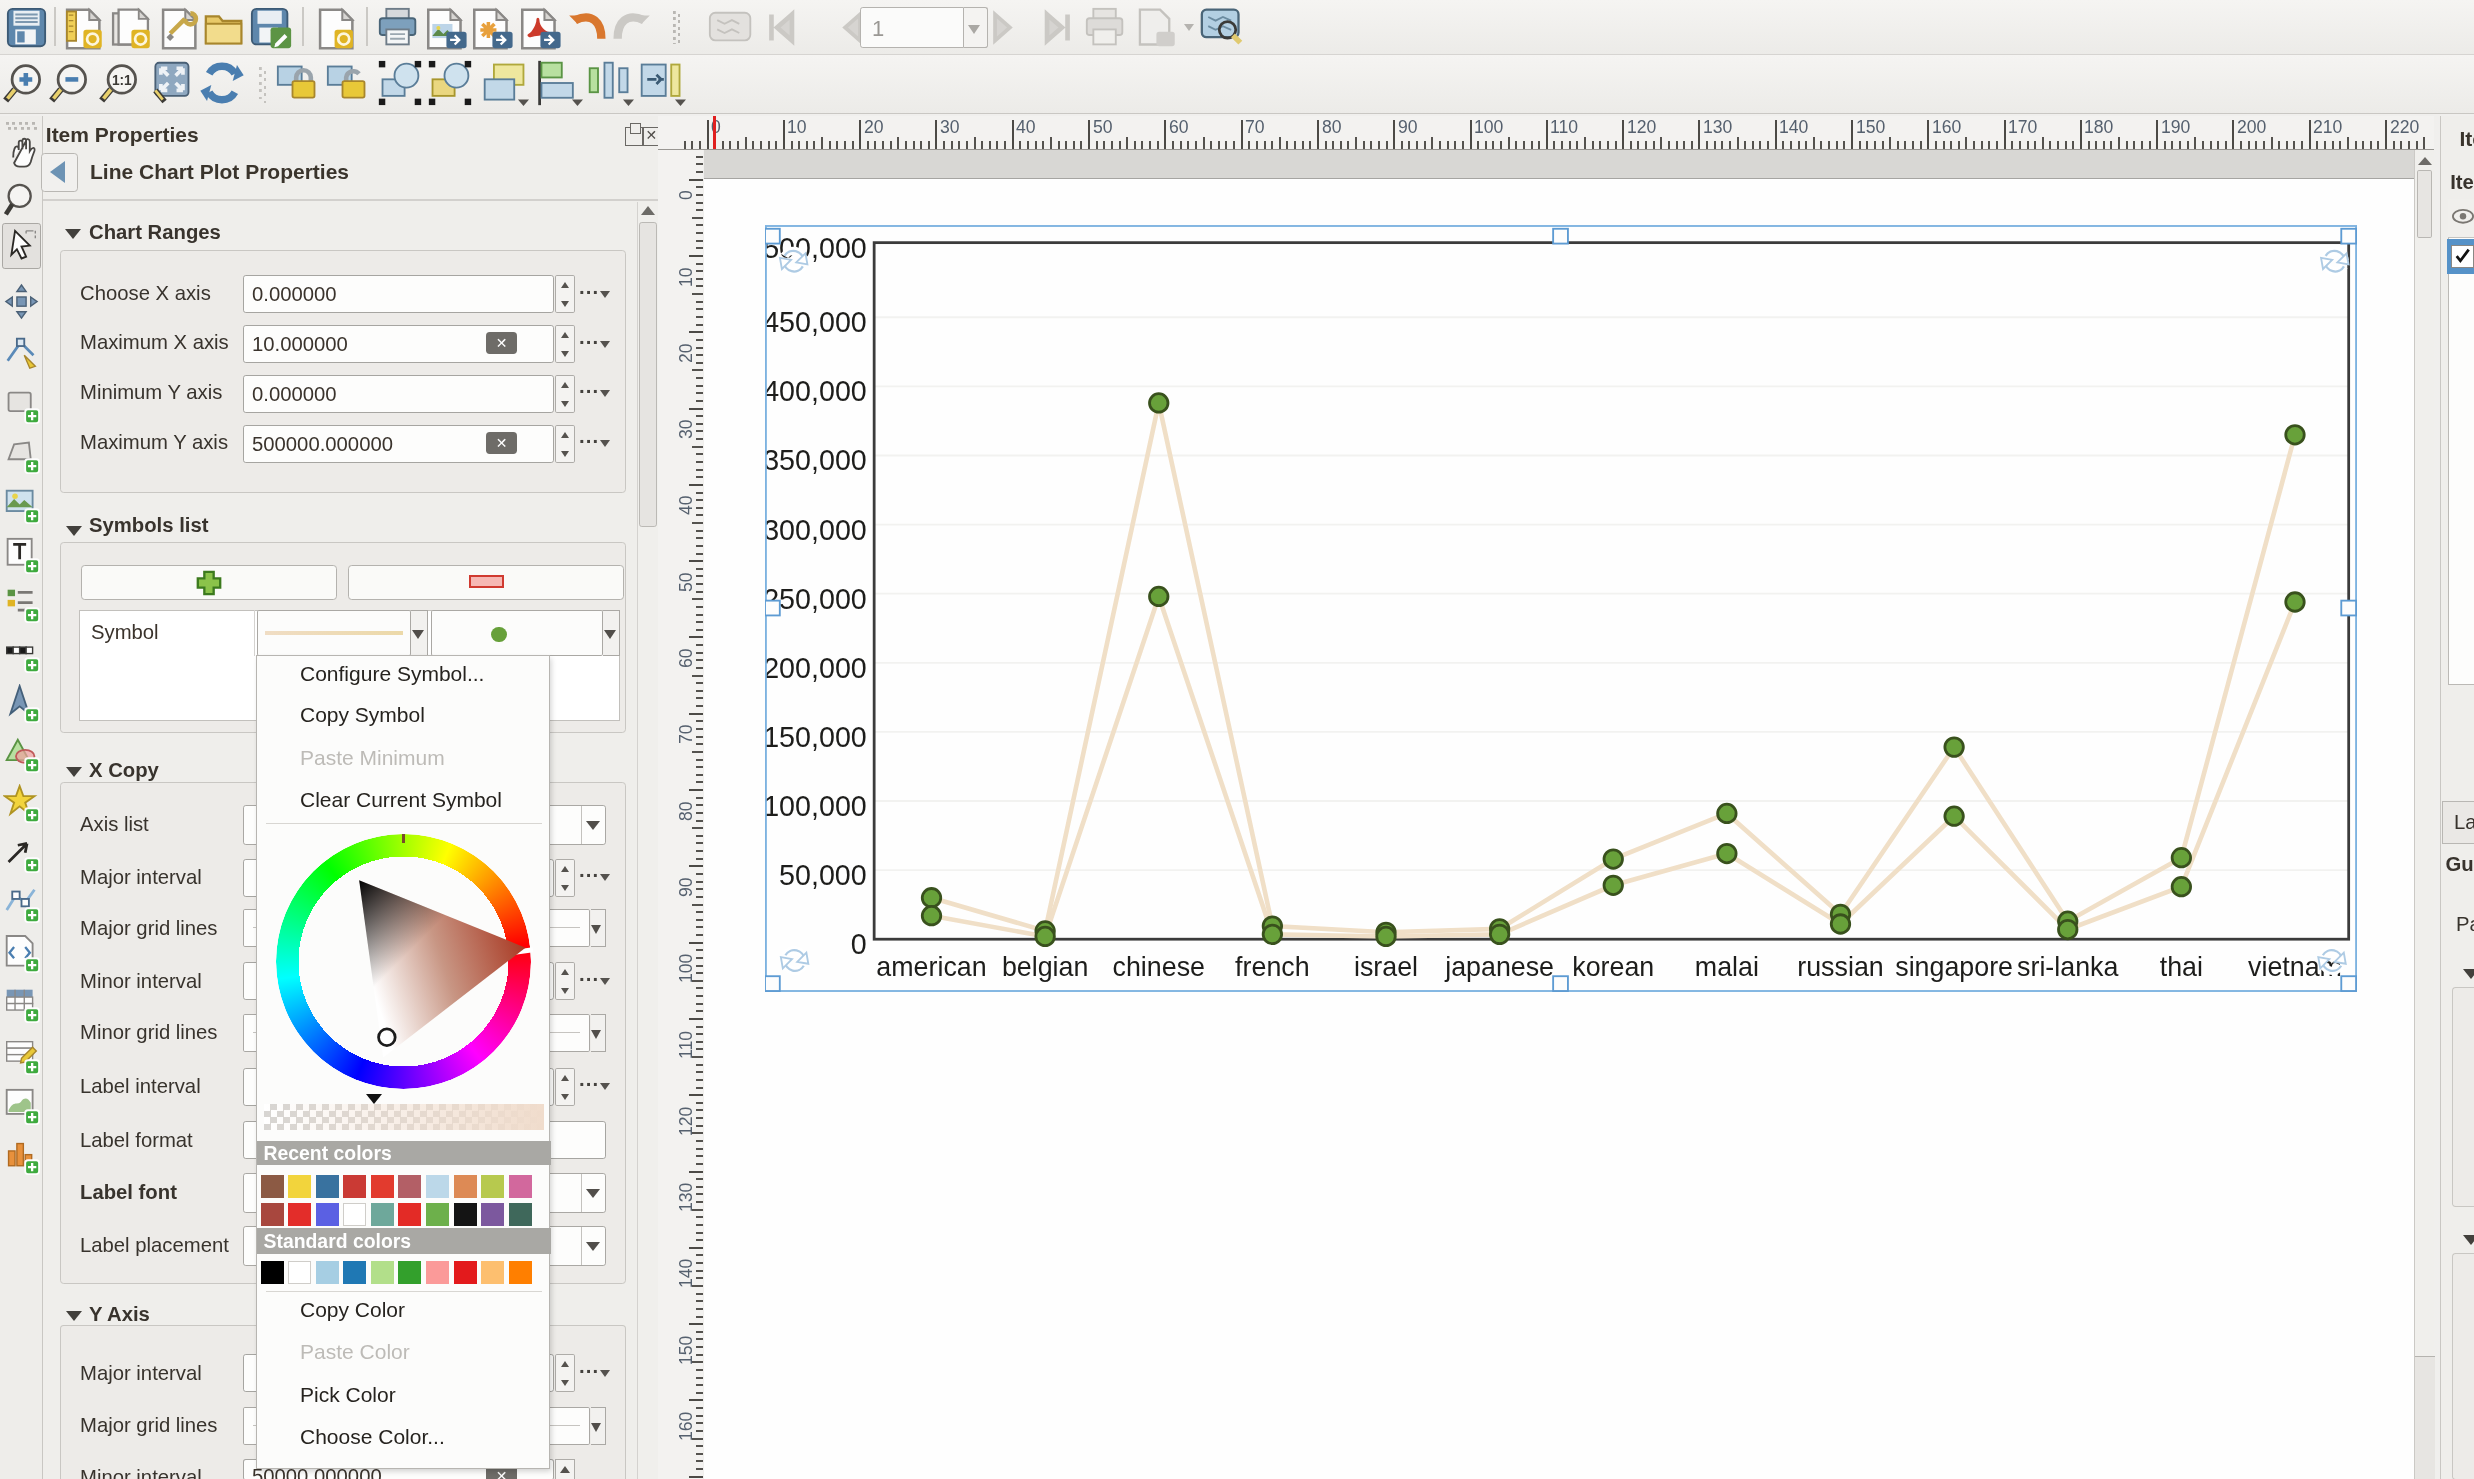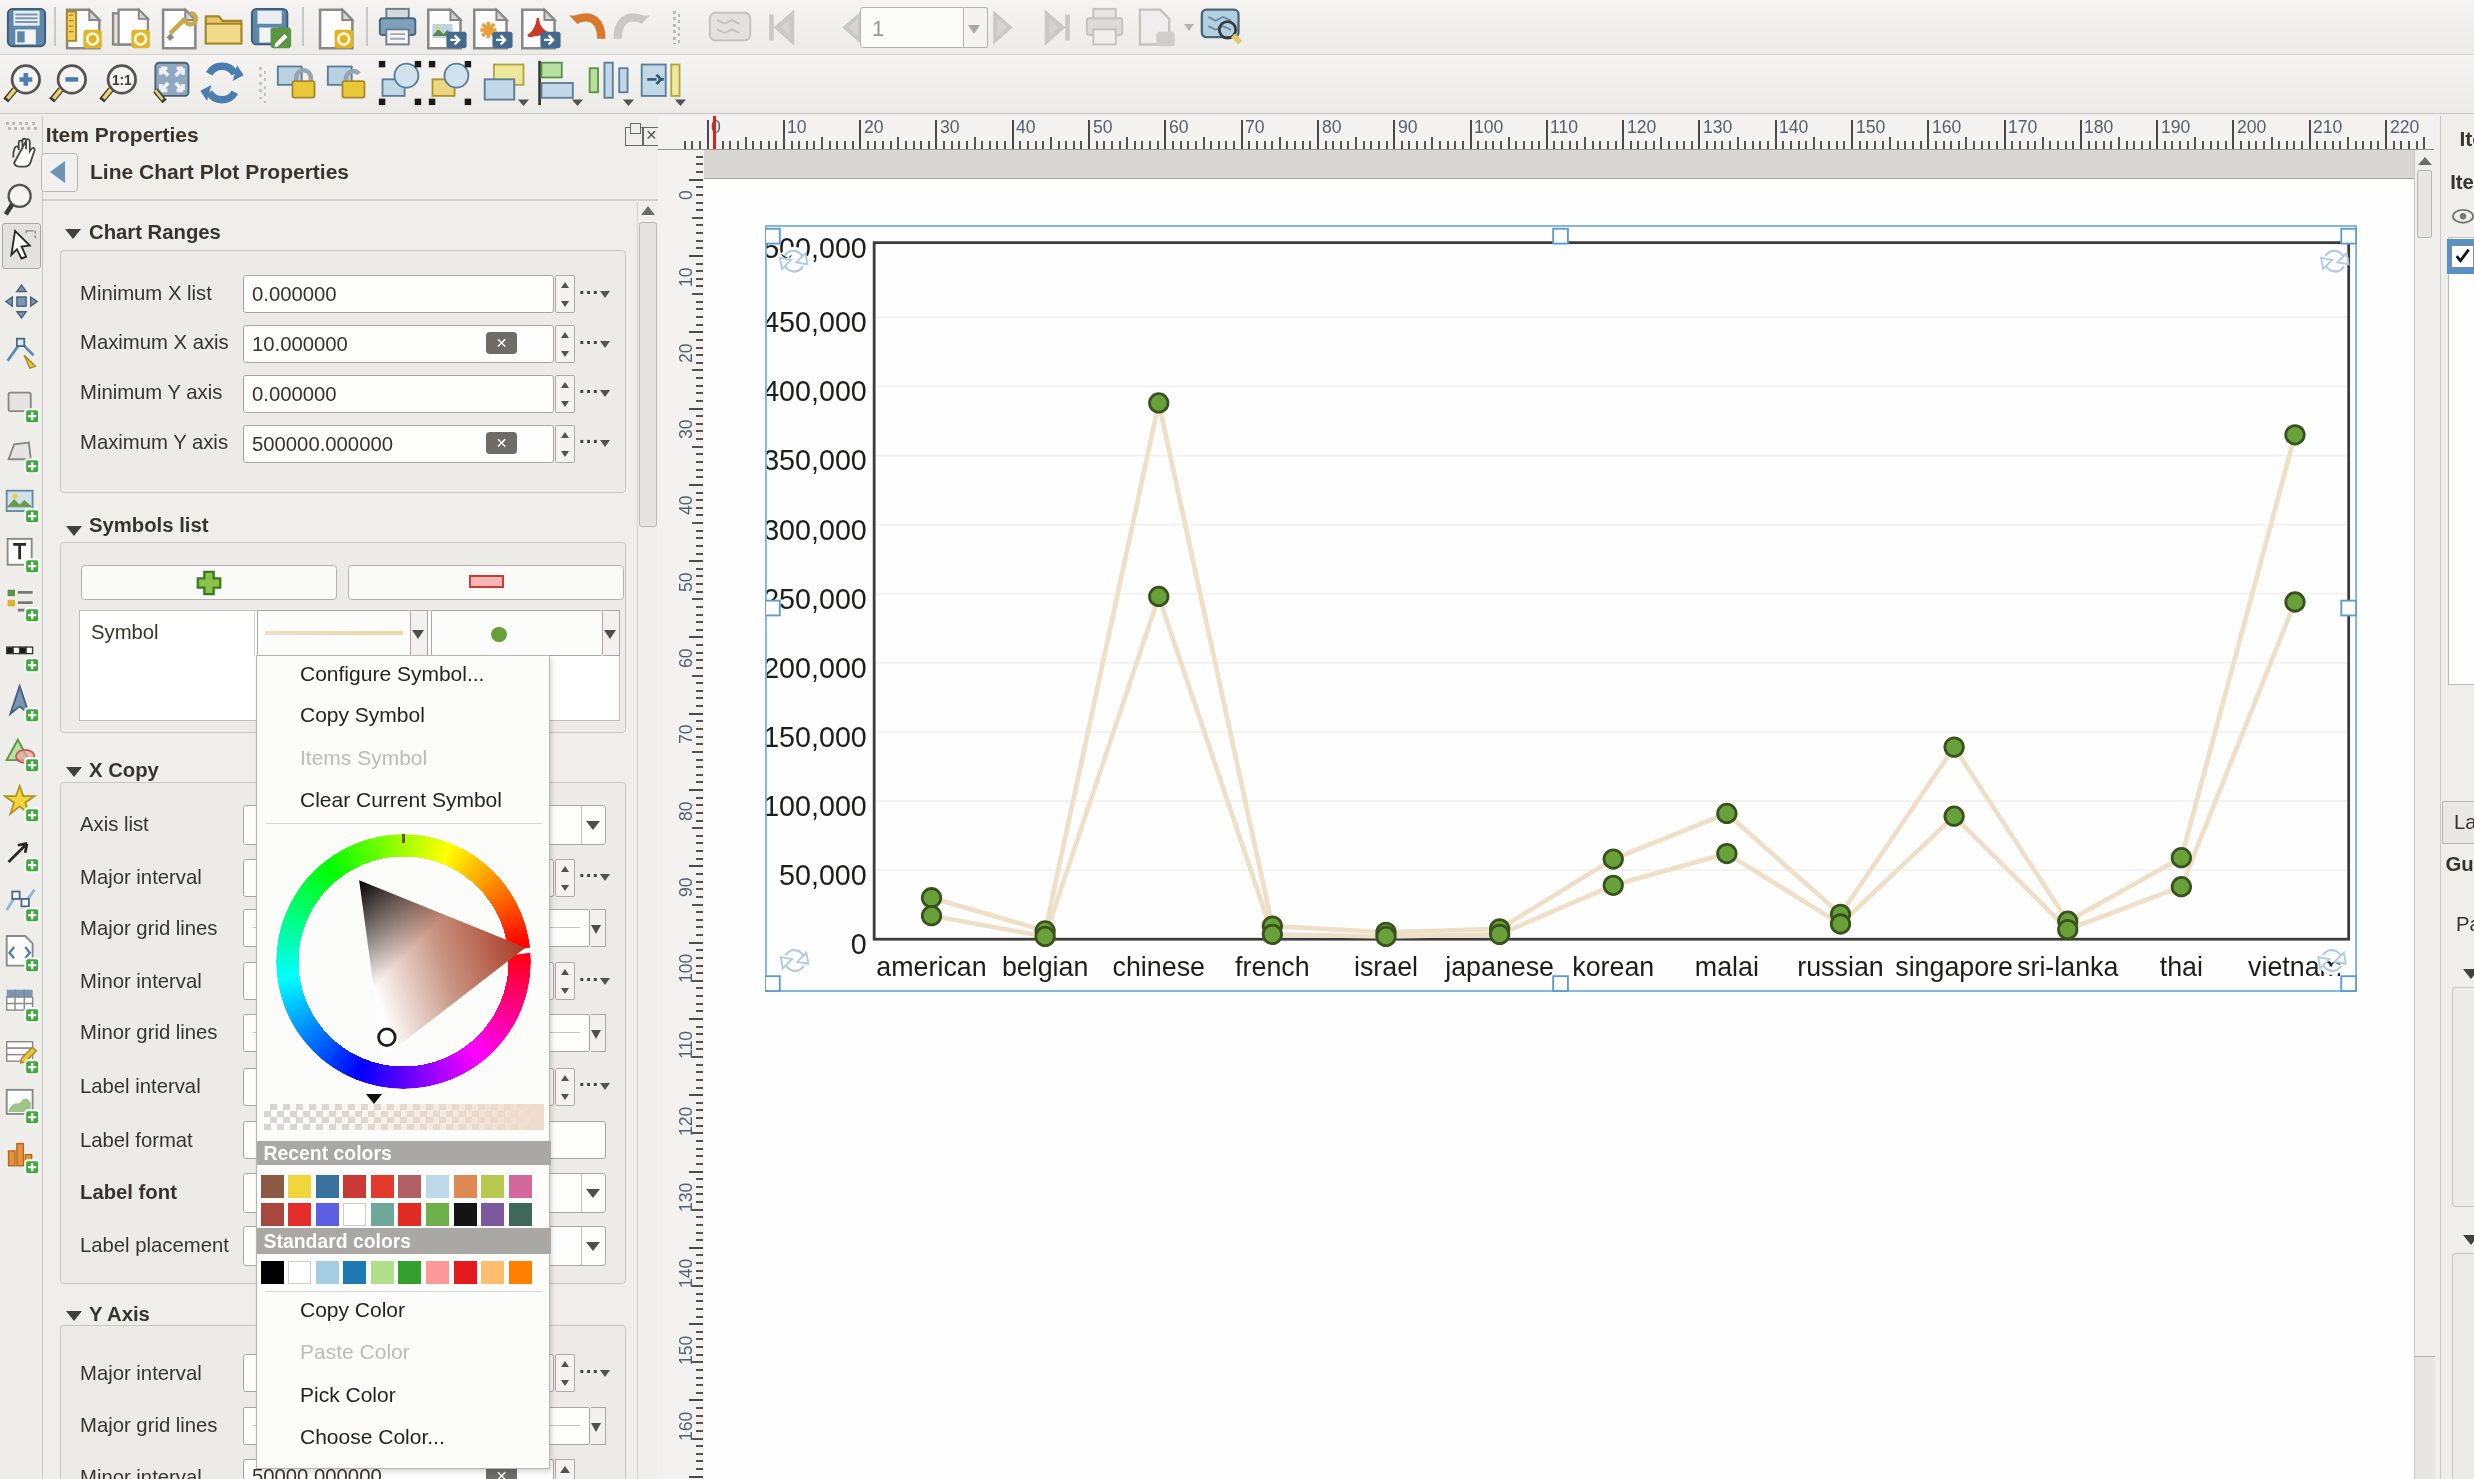--- a/index.html
+++ b/index.html
@@ -470,21 +470,21 @@
   <div class="abs" style="left:-1.8px;top:37px;width:37px;height:39px;background:#f1f0ee;border:1.8px solid #b9b7b3;border-radius:3.7px;">
     <div class="abs" style="left:7.4px;top:6.5px;width:0;height:0;border-top:11px solid transparent;border-bottom:11px solid transparent;border-right:15.7px solid #6d93b4;"></div>
   </div>
   <div class="abs" style="left:47px;top:44px;font-size:21px;font-weight:bold;color:#3a342c;">Line Chart Plot Properties</div>
   <div class="abs" style="left:0;top:83px;width:616px;height:1.8px;background:#d2d0cd;"></div>
   <div id="panelbody">
 
     <div class="tri-d" style="left:22px;top:113px;"></div>
     <div class="sect" style="left:46px;top:105px;">Chart Ranges</div>
     <div class="gbox" style="left:16.6px;top:134px;width:566px;height:243px;"></div>
-    <div class="lbl" style="left:37px;top:166px;">Minimum X list</div>
+    <div class="lbl" style="left:37px;top:166px;">Choose X axis</div>
     <div class="field" style="left:200px;top:159px;width:311px;height:38px;"></div>
     <div class="ftext" style="left:209px;top:167px;">0.000000</div>
     <div class="spin" style="left:512px;top:159px;height:38px;"></div>
     <div class="dd3" style="left:536px;top:165px;">···</div>
 
     <div class="lbl" style="left:37px;top:215px;">Maximum X axis</div>
     <div class="field" style="left:200px;top:209px;width:311px;height:38px;"></div>
     <div class="ftext" style="left:209px;top:217px;">10.000000</div>
     <div class="clear" style="left:443px;top:216px;"></div>
     <div class="spin" style="left:512px;top:209px;height:38px;"></div>
@@ -603,21 +603,21 @@
 
   <div class="abs" style="left:594px;top:86px;width:22px;height:1278px;background:#f0efec;border-left:0.9px solid #d4d2cf;">
     <div class="abs" style="left:2.8px;top:3.7px;width:0;height:0;border-left:7.4px solid transparent;border-right:7.4px solid transparent;border-bottom:9.2px solid #6d6b67;"></div>
     <div class="abs" style="left:0.9px;top:20.3px;width:18.5px;height:305px;background:#e6e4e1;border:0.9px solid #bbb9b5;border-radius:2.8px;"></div>
   </div>
 </div>
 
 <div class="abs" id="popup" style="left:256px;top:655px;width:294px;height:814px;background:#fcfcfb;border:0.9px solid #b7b5b1;box-shadow:1.8px 2.8px 5.5px rgba(0,0,0,0.18);z-index:40;">
   <div class="abs" style="left:43px;top:5.5px;font-size:21px;color:#26231f;">Configure Symbol...</div>
   <div class="abs" style="left:43px;top:47px;font-size:21px;color:#26231f;">Copy Symbol</div>
-  <div class="abs" style="left:43px;top:90px;font-size:21px;color:#bdbbb7;">Items Symbol</div>
+  <div class="abs" style="left:43px;top:90px;font-size:21px;color:#bdbbb7;">Paste Minimum</div>
   <div class="abs" style="left:43px;top:132px;font-size:21px;color:#26231f;">Clear Current Symbol</div>
   <div class="abs" style="left:9.2px;top:167px;width:276px;height:0.9px;background:#d8d6d2;"></div>
 
   <div class="abs" style="left:19.4px;top:178px;width:255px;height:255px;border-radius:50%;background:conic-gradient(from 82deg, #ff0000, #ff00ff 16.6%, #0000ff 33.3%, #00ffff 50%, #00ff00 66.6%, #ffff00 83.3%, #ff0000);-webkit-mask:radial-gradient(circle closest-side, transparent 0 105px, #000 105px 127px, transparent 128px);"></div>
   <div class="abs" style="left:250px;top:293px;width:26px;height:4.6px;background:#fff;transform:rotate(-8deg);"></div>
   <div class="abs" style="left:145px;top:178px;width:2.8px;height:9.2px;background:#7a4a2a;"></div>
   <svg class="abs" style="left:19.4px;top:178px;" width="255" height="255" viewBox="0 0 276 276">
     <defs>
       <linearGradient id="gw" x1="270" y1="123" x2="79" y2="185" gradientUnits="userSpaceOnUse">
         <stop offset="0" stop-color="#a93a24"></stop>

